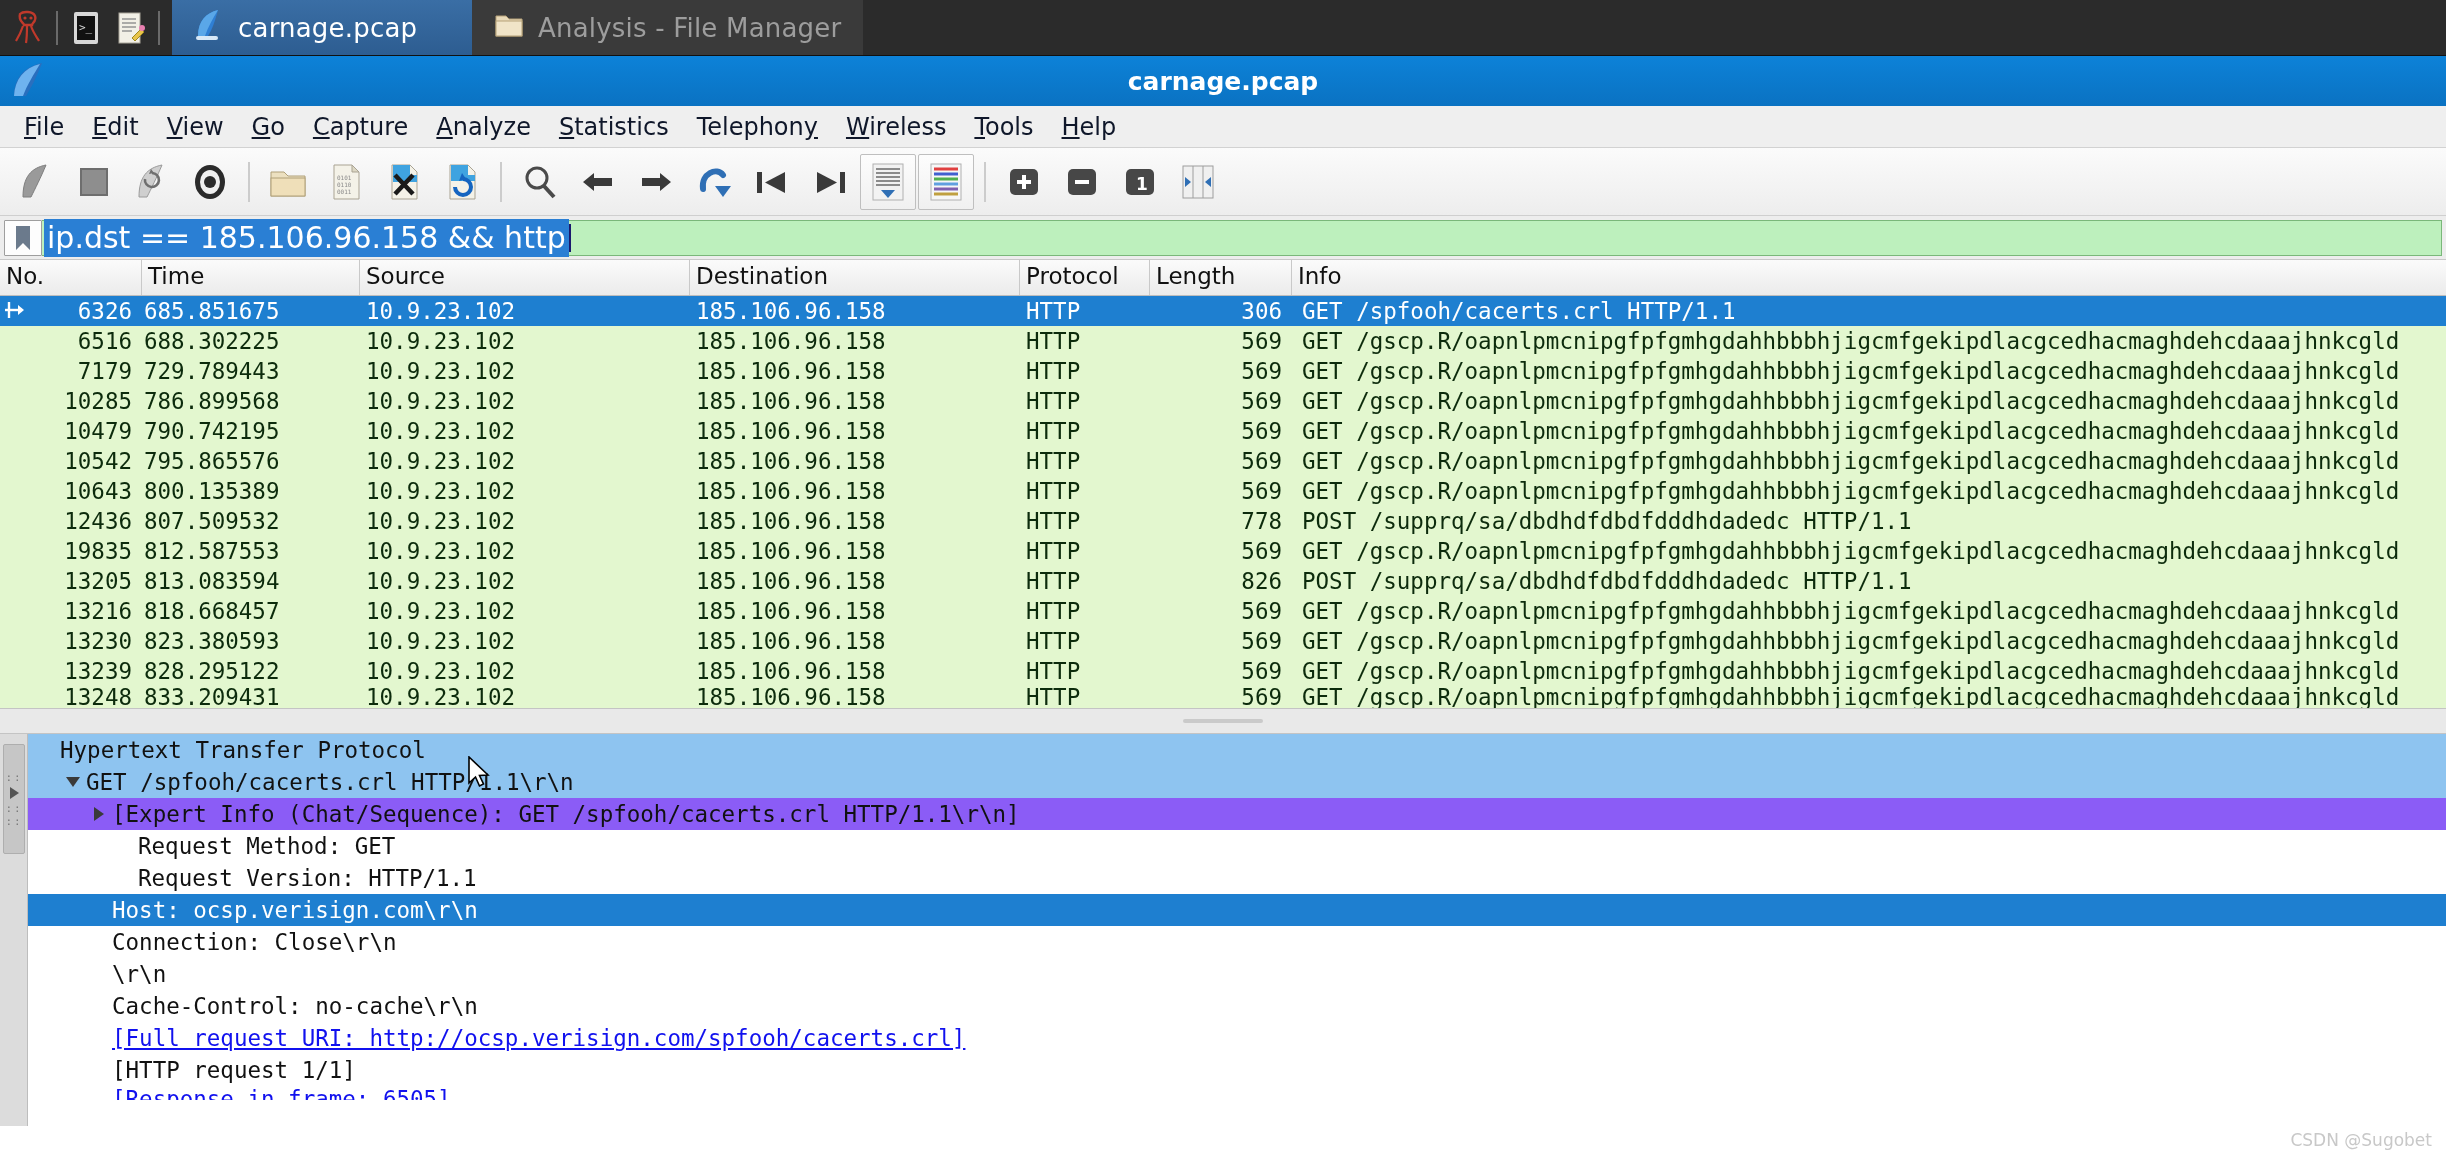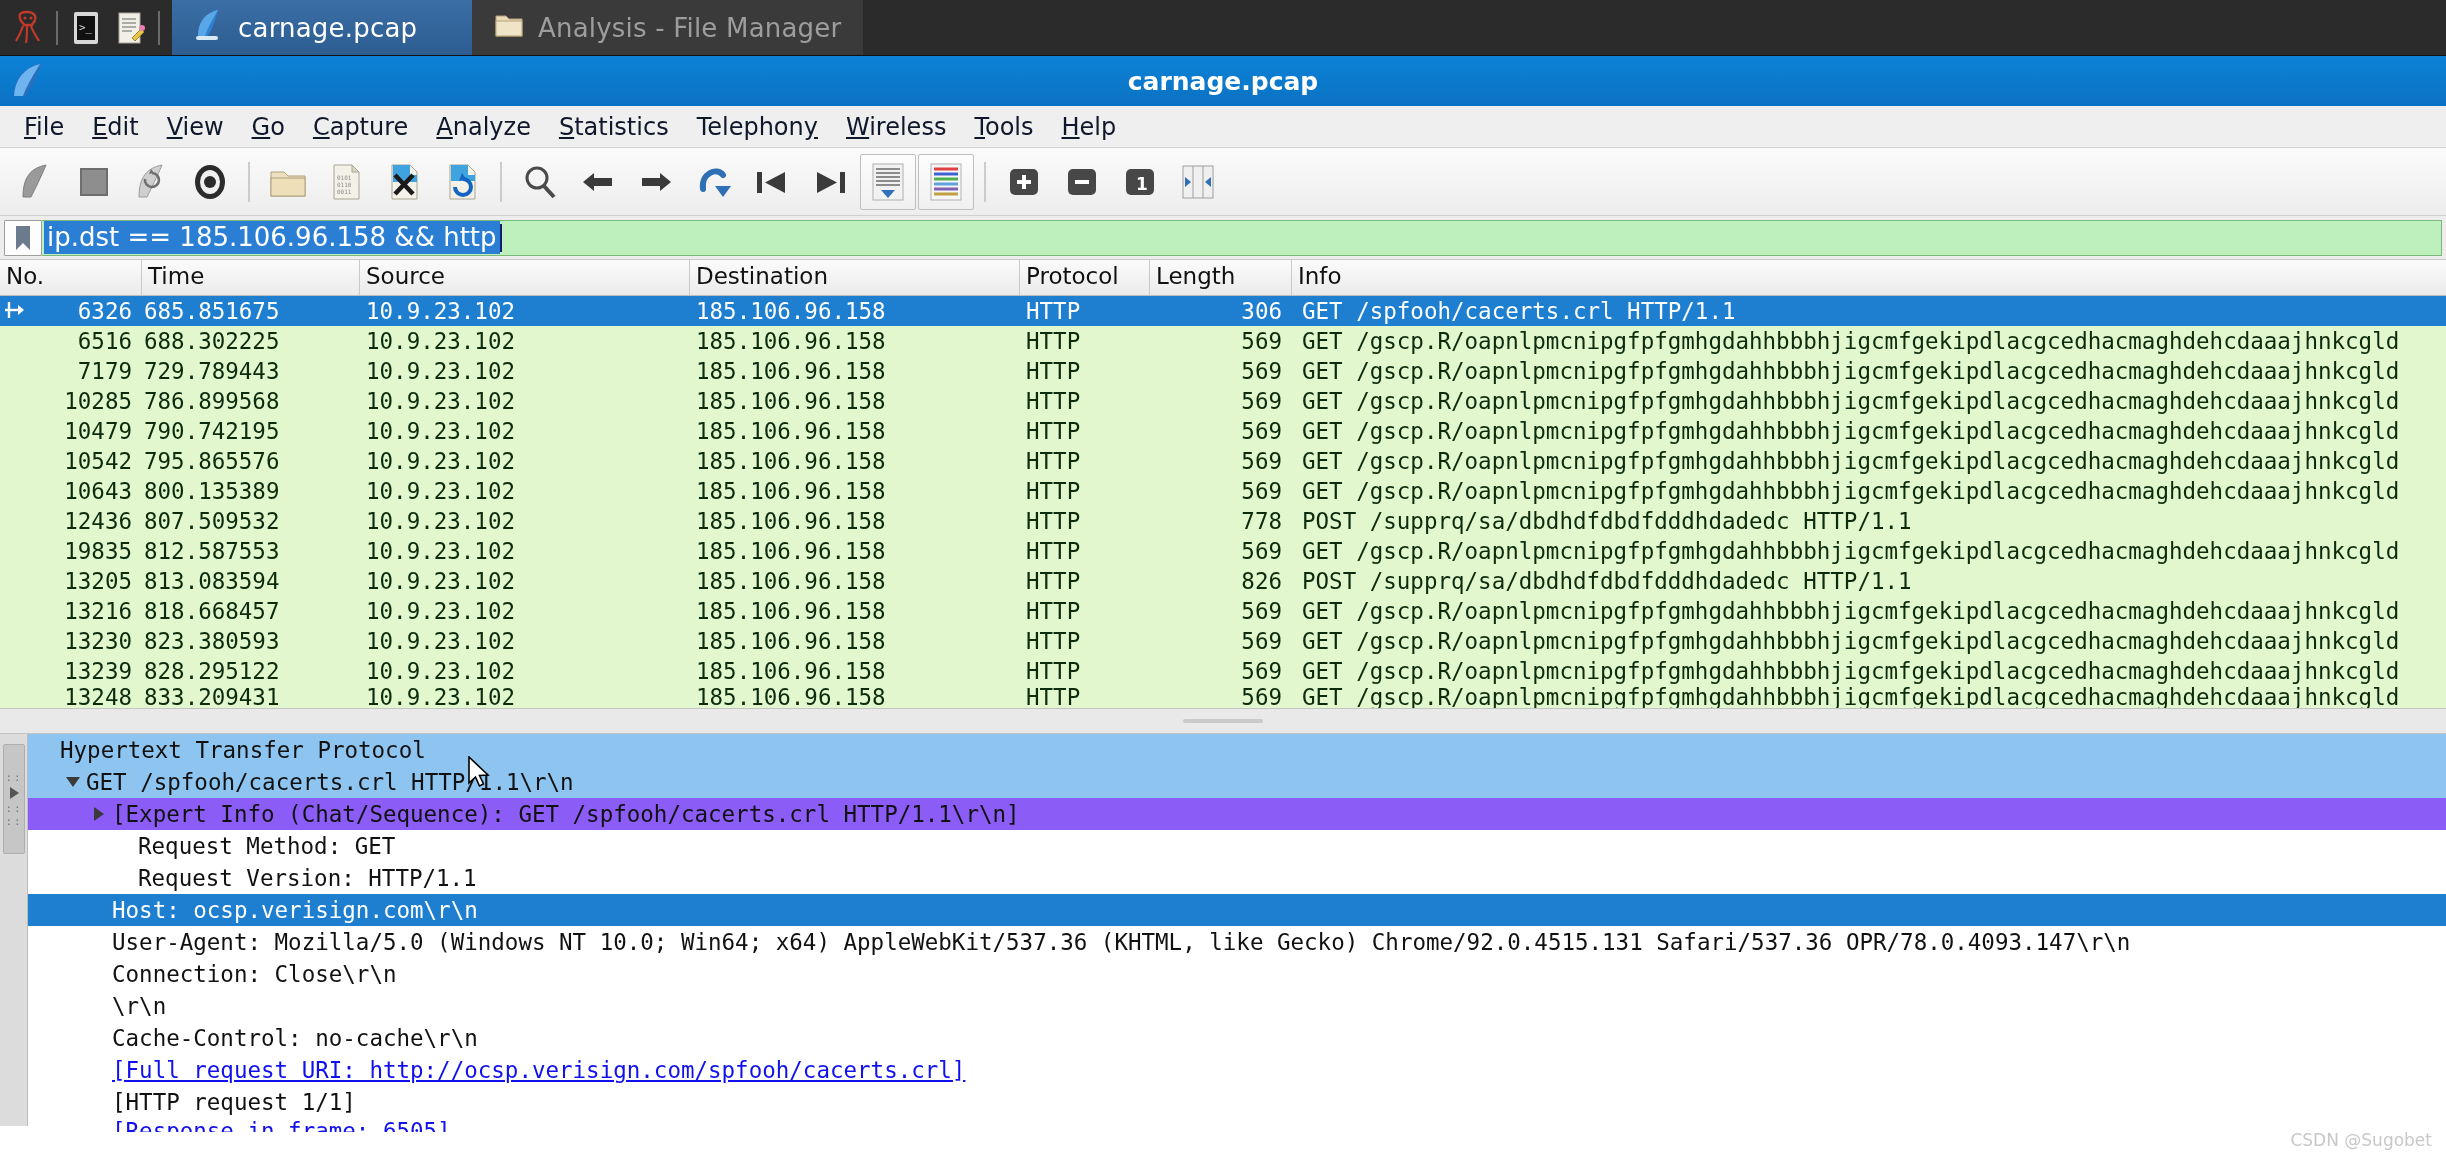--- a/index.html
+++ b/index.html
@@ -64,21 +64,21 @@
     height: 44px; background: #ededed; display: flex; align-items: center;
     padding: 0 4px; border-bottom: 1px solid #c8c8c8;
   }
   .fb-bookmark {
     width: 38px; height: 36px; background: #fdfdfd; border: 1px solid #9e9e9e;
     display: flex; align-items: center; justify-content: center; border-radius: 1px;
   }
   .fb-input {
     flex: 1; height: 36px; background: #bdf0bd; border: 1px solid #7ab77a;
     border-left: none; display: flex; align-items: center; padding: 0 2px;
-    font-family: "DejaVu Sans", sans-serif; font-size: 26px;
+    font-family: "DejaVu Sans", sans-serif; font-size: 30px;
     position: relative;
   }
   .fb-sel {
     background: #2a7fd4; color: #ffffff; padding: 2px 3px 3px 3px;
     white-space: pre; line-height: 1.1;
   }
   .fb-caret { width: 2px; height: 28px; background: #1a1a6e; }
 
   
   .plist { background: #ffffff; }
@@ -633,25 +633,20 @@
           <span>Request Version: HTTP/1.1</span>
         </div>
         <div class="drow sel-strong">
           <span style="display: inline-block; width: 58px; flex: 0 0 auto;"></span>
           <span class="twisty"></span>
           <span>Host: ocsp.verisign.com\r\n</span>
         </div>
         <div class="drow">
           <span style="display: inline-block; width: 58px; flex: 0 0 auto;"></span>
           <span class="twisty"></span>
-          <span>User-Agent: Mozilla/5.0 (Windows NT 10.0; Win64; x64) AppleWebKit/537.36 (KHTML, like Gecko) Chrome/92.0.4515.131 Safari/537.36 OPR/78.0.4093.147\r\n</span>
-        </div>
-        <div class="drow">
-          <span style="display: inline-block; width: 58px; flex: 0 0 auto;"></span>
-          <span class="twisty"></span>
           <span>Connection: Close\r\n</span>
         </div>
         <div class="drow">
           <span style="display: inline-block; width: 58px; flex: 0 0 auto;"></span>
           <span class="twisty"></span>
           <span>\r\n</span>
         </div>
         <div class="drow">
           <span style="display: inline-block; width: 58px; flex: 0 0 auto;"></span>
           <span class="twisty"></span>

